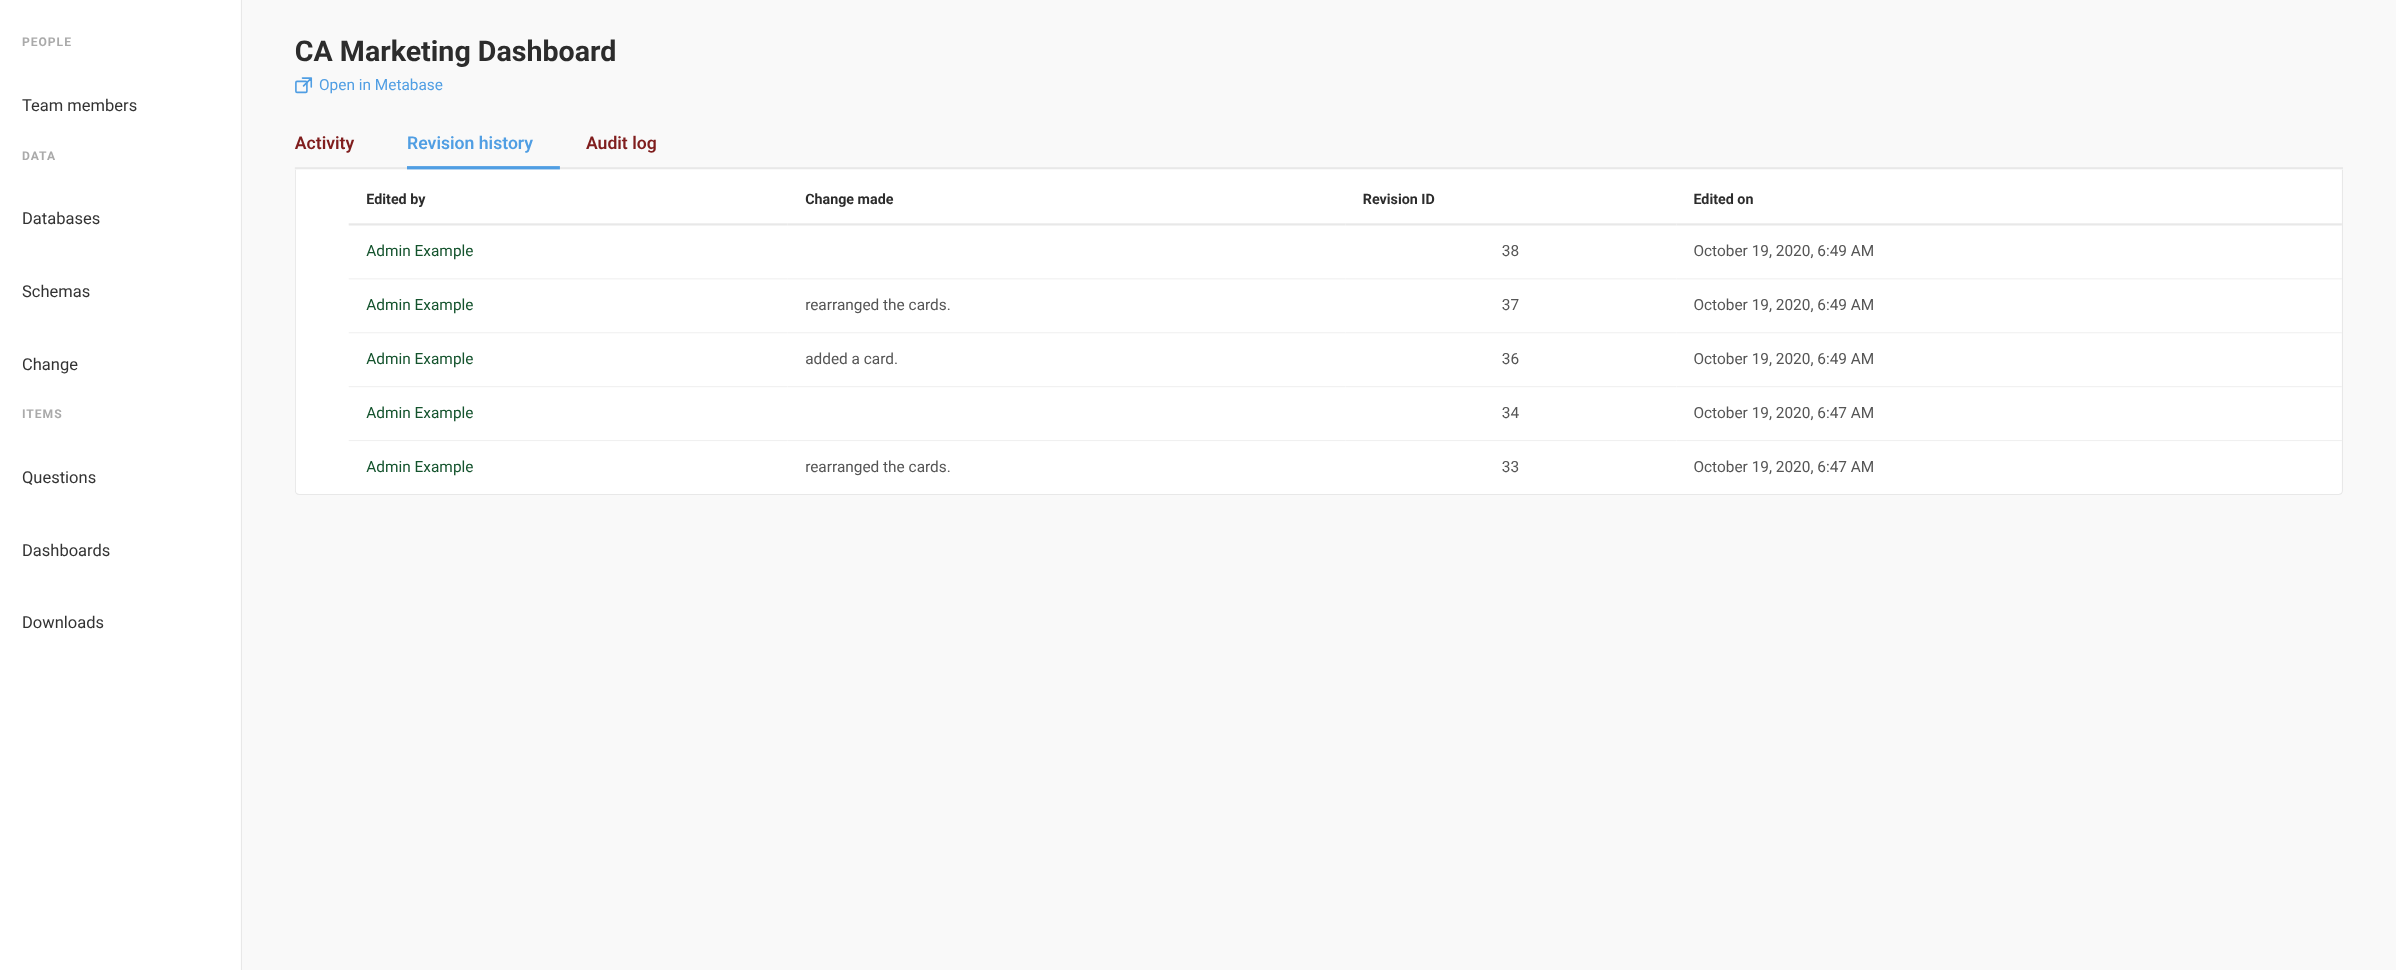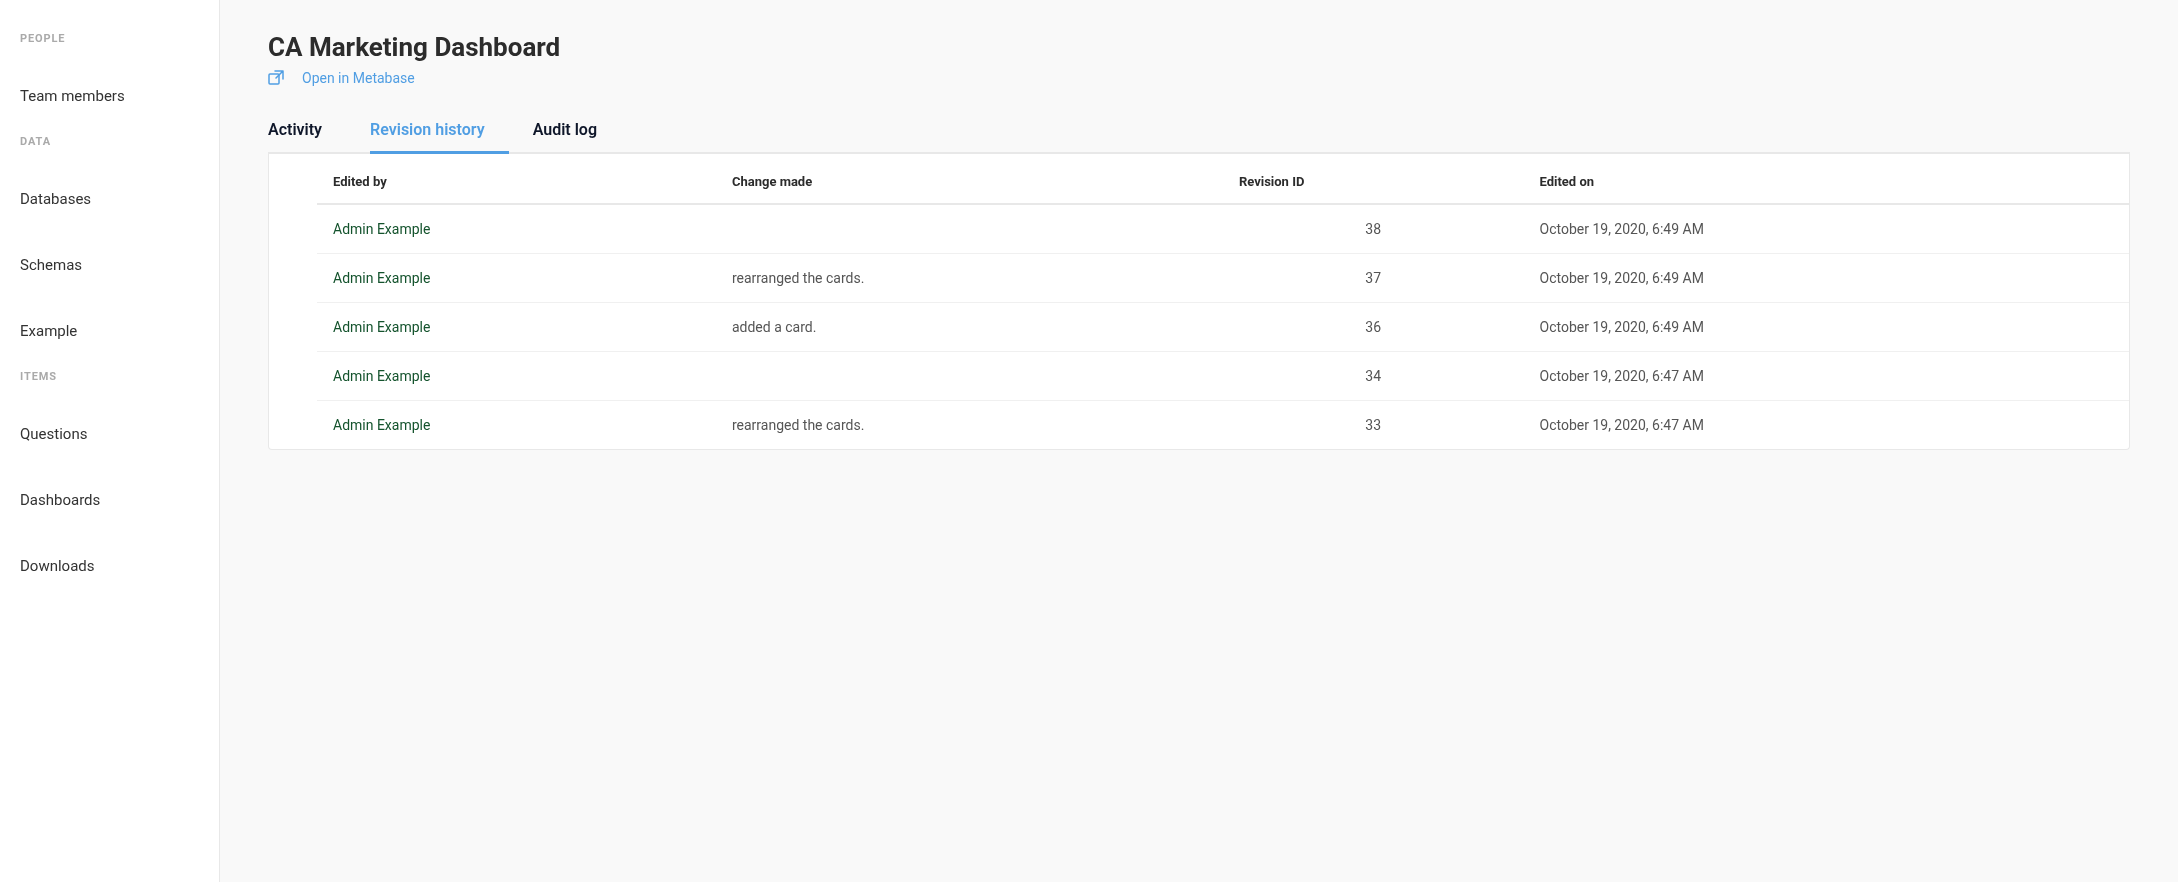--- a/index.html
+++ b/index.html
@@ -55,21 +55,21 @@
     .page-title {
       font-size: 26px;
       font-weight: 700;
       color: #2c2c2c;
       margin-bottom: 8px;
     }
 
     .open-link {
       display: inline-flex;
       align-items: center;
-      gap: 18px;
+      gap: 6px;
       color: #509ee3;
       font-size: 14px;
       text-decoration: none;
       cursor: pointer;
       margin-bottom: 24px;
     }
 
     .open-link-icon {
       display: inline-block;
       width: 16px;
@@ -82,21 +82,21 @@
       border-bottom: 2px solid #e8e8e8;
       margin-bottom: 0;
     }
 
     .tab {
       font-size: 16px;
       font-weight: 600;
       padding: 10px 24px 12px 0;
       margin-right: 24px;
       cursor: pointer;
-      color: #0f172a;
+      color: #7f1d1d;
       border-bottom: 3px solid transparent;
       margin-bottom: -2px;
       position: relative;
     }
 
     .tab.active {
       color: #509ee3;
       border-bottom: 3px solid #509ee3;
     }
 
@@ -155,21 +155,21 @@
 </head>
 <body>
 
 <aside class="sidebar">
 
 <div class="sidebar-section-label">PEOPLE</div>
     <div class="sidebar-item">Team members</div>
     <div class="sidebar-section-label">DATA</div>
     <div class="sidebar-item">Databases</div>
     <div class="sidebar-item">Schemas</div>
-    <div class="sidebar-item">Example</div>
+    <div class="sidebar-item">Change</div>
     <div class="sidebar-section-label">ITEMS</div>
     <div class="sidebar-item">Questions</div>
     <div class="sidebar-item">Dashboards</div>
     <div class="sidebar-item">Downloads</div>
   </aside>
 
 <main class="main-content">
   <h1 class="page-title">CA Marketing Dashboard</h1>
   <a class="open-link">
     <span class="open-link-icon">

